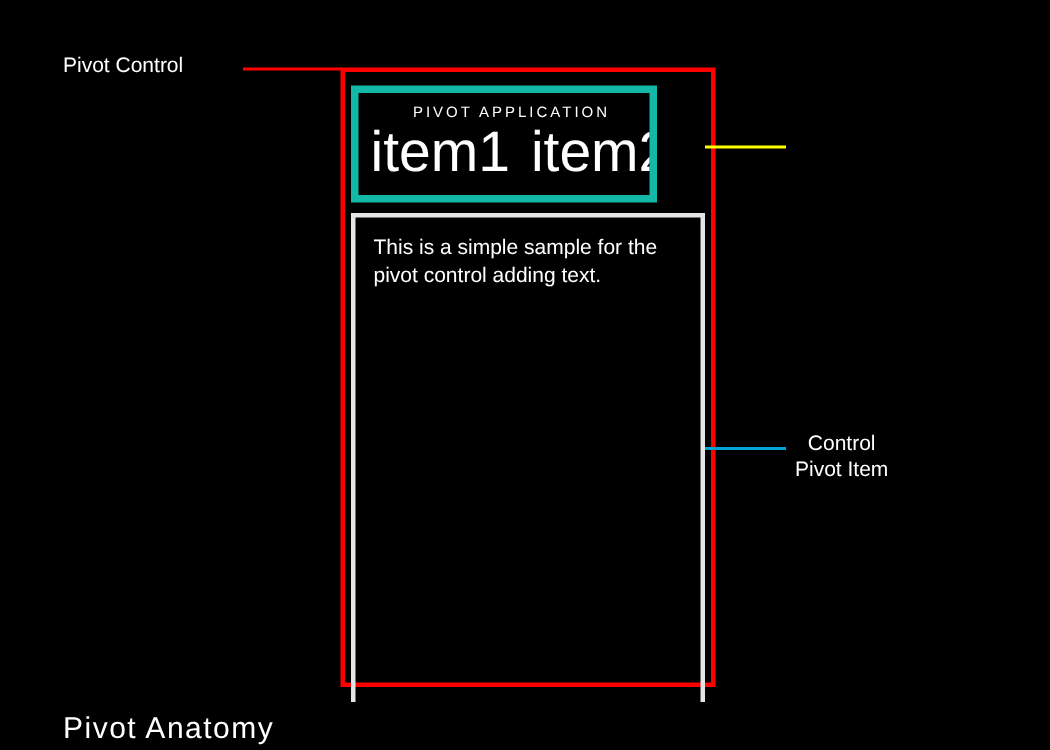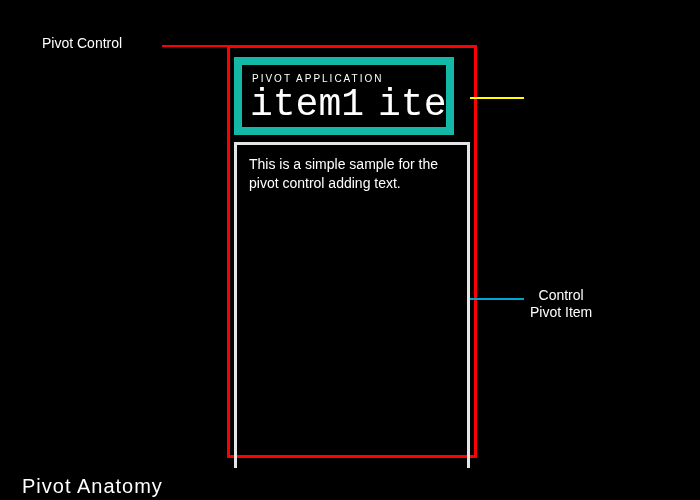--- a/index.html
+++ b/index.html
@@ -18,62 +18,62 @@
     }
     .caption-bar {
       position: absolute;
       bottom: 0;
       left: 0;
       right: 0;
       height: 32px;
       background: #000;
       color: #fff;
       font-size: 20px;
-      padding-left: 22px;
+      padding-left: 42px;
       letter-spacing: 1px;
       display: flex;
       align-items: flex-end;
       padding-bottom: 2px;
     }
     .pivot-control-box {
       position: absolute;
       left: 227px;
       top: 45px;
       width: 250px;
       height: 413px;
       border: 3px solid #ff0000;
     }
     .pivot-headers-box {
       position: absolute;
       left: 234px;
       top: 57px;
-      width: 220px;
+      width: 204px;
       height: 78px;
-      border: 8px solid #14b8a6;
+      border: 5px solid #14b8a6;
       overflow: hidden;
       white-space: nowrap;
+      text-align: center;
     }
     .app-title {
       color: #fff;
       font-size: 10px;
       letter-spacing: 2px;
       padding: 8px 0 0 10px;
       font-weight: 400;
     }
     .pivot-items {
       display: flex;
       padding-left: 8px;
       margin-top: 2px;
     }
     .pivot-item-header {
       font-size: 38px;
       font-weight: 300;
       margin-right: 14px;
       line-height: 1;
-      font-family: Liberation Mono, monospace;
     }
     .pivot-item-header.active { color: #fff; }
     .pivot-item-header.inactive { color: #ffffff; }
     .pivot-content-box {
       position: absolute;
       left: 234px;
       top: 142px;
       width: 236px;
       height: 348px;
       border: 3px solid #e5e5e5;

